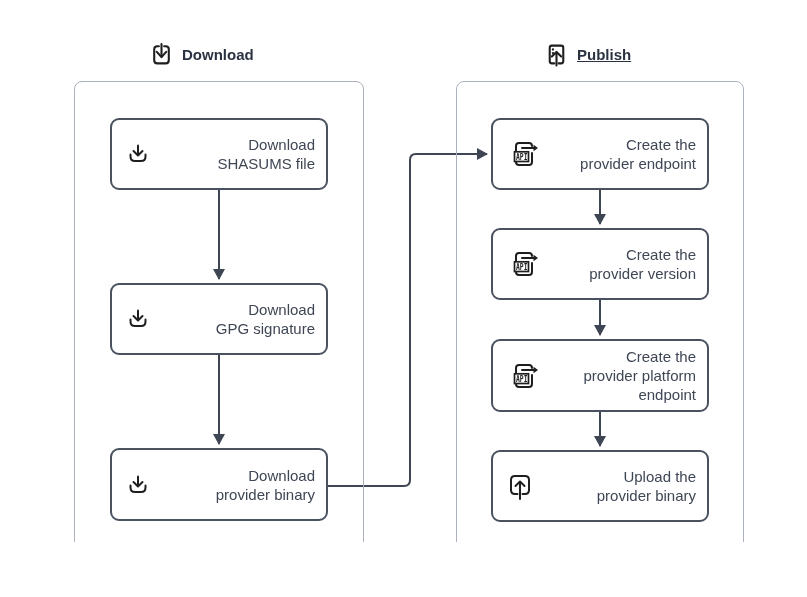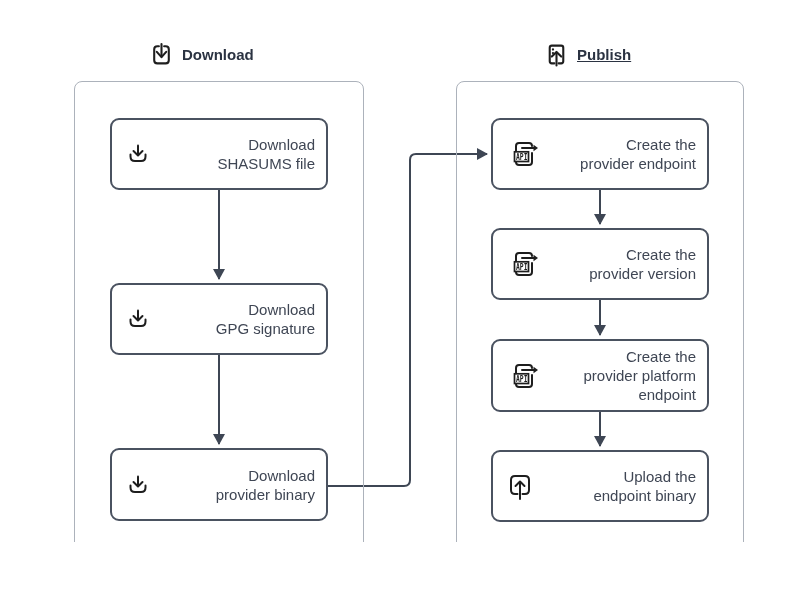--- a/index.html
+++ b/index.html
@@ -173,16 +173,16 @@
 
   <div class="node" style="left:491px;top:450px;height:72px;">
     <span class="node-icon">
       <svg width="26" height="28" viewBox="0 0 26 28">
         <path class="icon-stroke" d="M10.5 22 H8 Q4 22 4 18 V8 Q4 4 8 4 H18 Q22 4 22 8 V18 Q22 22 18 22 H15.5"></path>
         <path class="icon-stroke" d="M13 27 V10.5"></path>
         <path class="icon-stroke" d="M8.5 14 L13 9.5 L17.5 14"></path>
       </svg>
     </span>
     <span class="node-label">Upload the
-endpoint binary</span>
+provider binary</span>
   </div>
 
 </div>
 
 </body></html>

